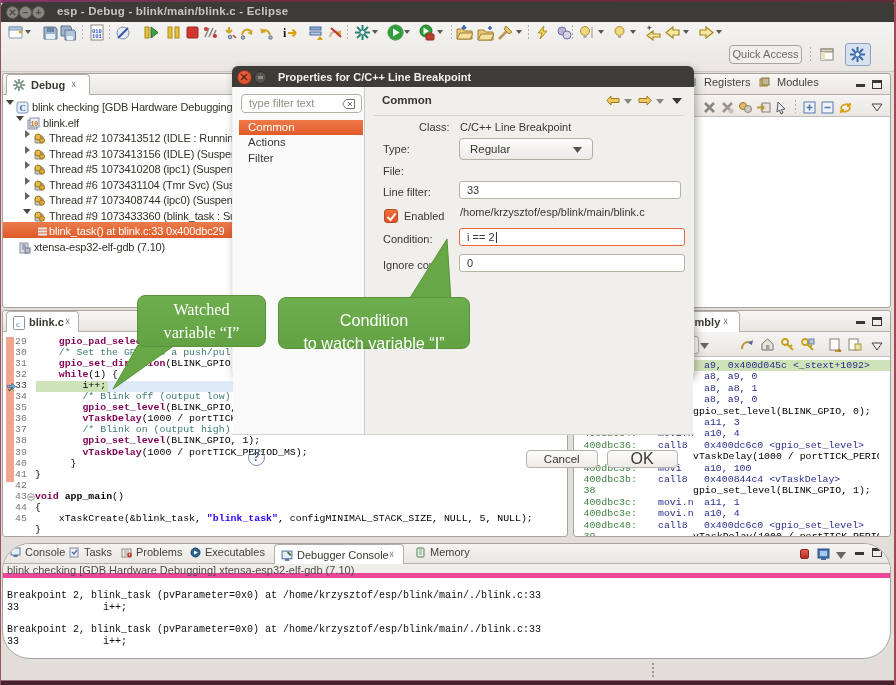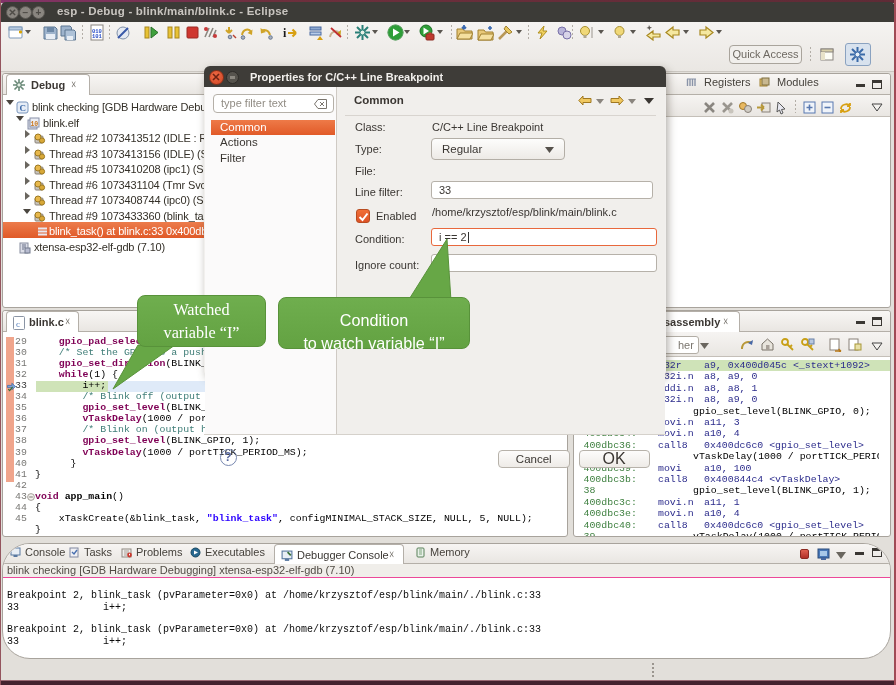--- a/index.html
+++ b/index.html
@@ -38,21 +38,21 @@
 .cd { position:absolute; white-space:pre; color:#000; }
 .kw { color:#7f0055; font-weight:bold; }
 .cm { color:#407e78; }
 .str { color:#2a00ff; font-weight:bold; }
 
 .dl { position:absolute; width:305px; overflow:hidden; height:11.4px; font-size:9.9px; line-height:11.4px; white-space:pre; font-family:"Liberation Mono",monospace; }
 .addr { color:#3f8040; }
 .mne { color:#2c2c8c; }
 .srcl { color:#000; }
 
-#dialog { position:absolute; left:204px; top:66px; width:462px; height:310px; border-radius:7px 7px 5px 5px; background:#f2f0ee; box-shadow:2px 3px 8px rgba(80,70,60,0.45); z-index:30; }
+#dialog { position:absolute; left:232px; top:66px; width:462px; height:310px; border-radius:7px 7px 5px 5px; background:#f2f0ee; box-shadow:2px 3px 8px rgba(80,70,60,0.45); z-index:30; }
 #dtitle { position:absolute; left:0; top:0; width:100%; height:21px; background:#3e3c38; border-radius:6px 6px 0 0; }
 #dtitletxt { position:absolute; left:46px; top:4.5px; color:#f2f0ed; font-size:11px; font-weight:bold; }
 .formlbl { position:absolute; left:151px; font-size:11px; color:#3a3632; }
 .formval { position:absolute; font-size:11px; color:#3a3632; }
 .inp { position:absolute; left:227px; width:222px; height:18px; background:#fff; border:1px solid #b6b1a9; border-radius:3px; font-size:11px; color:#3a3632; padding-left:7px; line-height:17px; }
 
 .callout { position:absolute; background:linear-gradient(#6fae4e,#63a242); border:1px solid #58923a; border-radius:8px; color:#fff; text-align:center; z-index:40; font-size:16.2px; line-height:22.5px; }
 .ctail { position:absolute; z-index:39; }
 
 .conline { position:absolute; font-size:10px; white-space:pre; color:#0b0b0b; }
@@ -511,21 +511,21 @@
   <svg class="abs" style="left:814px; top:4px;" width="13" height="13" viewBox="0 0 13 13">
       <rect x="1" y="1" width="11" height="9" fill="#4878b8" stroke="#2c4c7c"></rect>
       <rect x="3" y="3" width="7" height="5" fill="#a8c8e8"></rect>
       <rect x="4" y="10" width="5" height="2" fill="#4868a0"></rect>
     </svg>
   <svg class="abs" style="left:833px; top:8px;" width="10" height="7" viewBox="0 0 10 7">
       <path d="M0 0 h10 L5 7 z" fill="#6a665f"></path>
     </svg>
   <div class="abs" style="left:852px; top:8px; width:9px; height:3px; background:#3a3733;"></div>
   <div class="abs" style="left:869px; top:4px; width:10px; height:9px; border:1.5px solid #3a3733; border-top-width:3px;"></div>
-  <div class="abs" style="left:0; top:20px; width:100%; height:14px; background:#f0eeea; border-bottom:1px solid #ec4899; font-size:11px; color:#514c45; padding-left:4px;">blink checking [GDB Hardware Debugging] xtensa-esp32-elf-gdb (7.10)</div>
+  <div class="abs" style="left:0; top:20px; width:100%; height:14px; background:#f0eeea; border-bottom:5px solid #ec4899; font-size:11px; color:#514c45; padding-left:4px;">blink checking [GDB Hardware Debugging] xtensa-esp32-elf-gdb (7.10)</div>
   <div class="mono">
     <div class="conline" style="left:4px; top:46px;">Breakpoint 2, blink_task (pvParameter=0x0) at /home/krzysztof/esp/blink/main/./blink.c:33</div>
     <div class="conline" style="left:4px; top:58px;">33              i++;</div>
     <div class="conline" style="left:4px; top:80px;">Breakpoint 2, blink_task (pvParameter=0x0) at /home/krzysztof/esp/blink/main/./blink.c:33</div>
     <div class="conline" style="left:4px; top:92px;">33              i++;</div>
   </div>
 </div>
 <div class="abs" style="left:652px; top:663px; width:2px; height:16px; background:repeating-linear-gradient(#9a958e 0 2px, transparent 2px 4px);"></div>
 <div class="abs" id="botedge"></div>
 <div class="abs" id="leftedge"></div>
@@ -562,21 +562,21 @@
   <svg class="abs" style="left:406px; top:29px;" width="14" height="11" viewBox="0 0 14 11">
       <path d="M9 1 L9 3.5 H1 V7.5 H9 V10 L13.2 5.5 z" fill="#f0c860" stroke="#a07820" stroke-width="1"></path>
     </svg>
   <svg class="abs" style="left:424px; top:33px;" width="8" height="5" viewBox="0 0 8 5">
       <path d="M0 0 h8 L4 5 z" fill="#8a857e"></path>
     </svg>
   <svg class="abs" style="left:440px; top:32px;" width="10" height="6" viewBox="0 0 10 6">
       <path d="M0 0 h10 L5 6 z" fill="#3a3632"></path>
     </svg>
   <div class="abs" style="left:141px; top:48.5px; width:311px; height:1px; background:#d8d4cf;"></div>
-  <div class="formlbl" style="top:55px;">Class:</div>
+  <div class="formlbl" style="top:55px;margin-left:36px;">Class:</div>
   <div class="formval" style="left:228px; top:55px;">C/C++ Line Breakpoint</div>
   <div class="formlbl" style="top:77px;">Type:</div>
   <div class="abs" style="left:227px; top:72px; width:134px; height:21.5px; background:linear-gradient(#fdfdfc,#edeae6); border:1px solid #b3aea6; border-radius:4px; font-size:11.5px; color:#3a3632; line-height:20px; padding-left:10px;">Regular
     <svg style="position:absolute; right:10px; top:8px;" width="9" height="6" viewBox="0 0 9 6">
         <path d="M0 0 h9 L4.5 6 z" fill="#55514b"></path>
       </svg>
   </div>
   <div class="formlbl" style="top:98.5px;">File:</div>
   <div class="formval" style="left:228px; top:98.5px;margin-top:41px;">/home/krzysztof/esp/blink/main/blink.c</div>
   <div class="formlbl" style="top:119.5px;">Line filter:</div>

